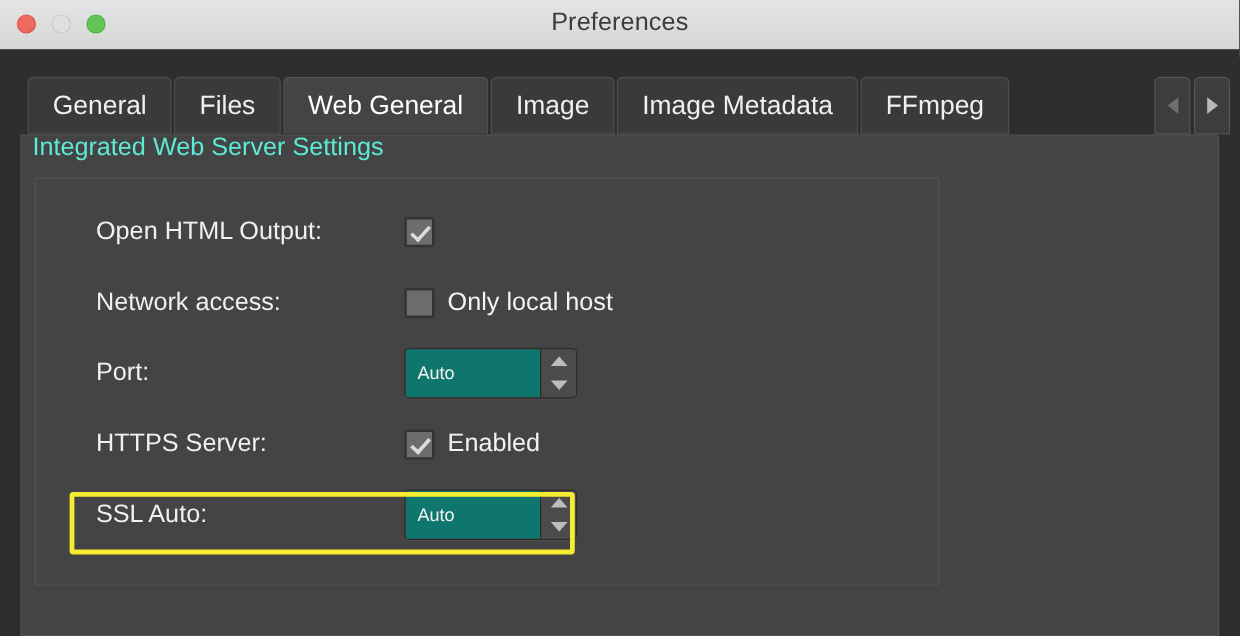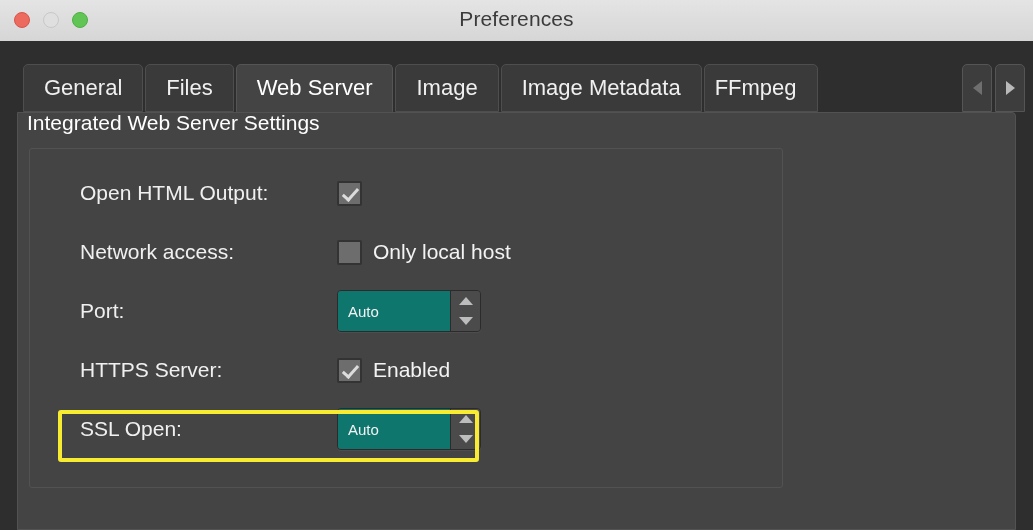--- a/index.html
+++ b/index.html
@@ -83,21 +83,20 @@
     cursor: default;
   }
   .tab.active {
     background: #444444;
     border-color: #555555;
     border-bottom-color: #444444;
     color: #ffffff;
   }
   .tab.clipped {
     overflow: hidden;
-    padding-left: 10px;
   }
   #tab-scrollers {
     position: absolute;
     top: 23px;
     left: 959px;
     height: 48px;
     display: flex;
   }
   .scroller {
     width: 30px;
@@ -135,21 +134,21 @@
     background: #444444;
     border: 1px solid #525252;
     border-radius: 0 4px 0 0;
     box-sizing: border-box;
   }
   #section-title {
     position: absolute;
     left: 27px;
     top: 70px;
     font-size: 21px;
-    color: #ffffff;
+    color: #5eead4;
   }
   #groupbox {
     position: absolute;
     left: 29px;
     top: 107px;
     width: 754px;
     height: 340px;
     border: 1px solid #525252;
     border-radius: 3px;
     box-sizing: border-box;
@@ -284,21 +283,21 @@
   <div id="tabstrip">
 
     <div id="tabs">
       <div class="tab">
         <span>General</span>
       </div>
       <div class="tab">
         <span>Files</span>
       </div>
       <div class="tab active">
-        <span>Web Server</span>
+        <span>Web General</span>
       </div>
       <div class="tab">
         <span>Image</span>
       </div>
       <div class="tab">
         <span>Image Metadata</span>
       </div>
       <div class="tab clipped">
         <span>FFmpeg</span>
       </div>
@@ -353,21 +352,21 @@
 
       <div class="row" style="top:199px;">
         <div class="row-label">HTTPS Server:</div>
         <div class="row-control">
           <div class="checkbox checked"></div>
           <div class="checkbox-text">Enabled</div>
         </div>
       </div>
 
       <div class="row" style="top:258px;">
-        <div class="row-label">SSL Open:</div>
+        <div class="row-label">SSL Auto:</div>
         <div class="row-control">
           <div class="spinner">
             <div class="spinner-field">Auto</div>
             <div class="spinner-buttons">
               <div class="spin-btn">
                 <span class="spin-up"></span>
               </div>
               <div class="spin-btn">
                 <span class="spin-down"></span>
               </div>

